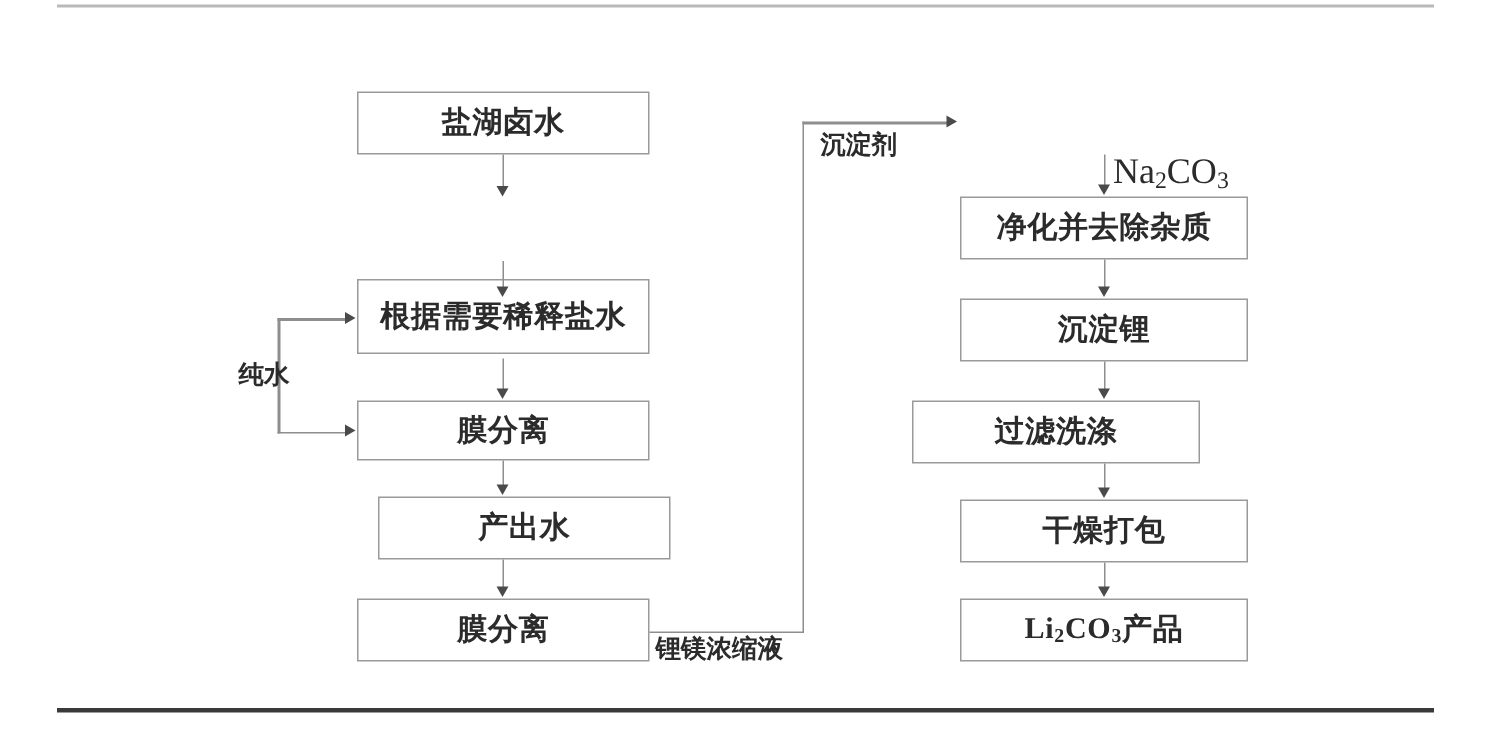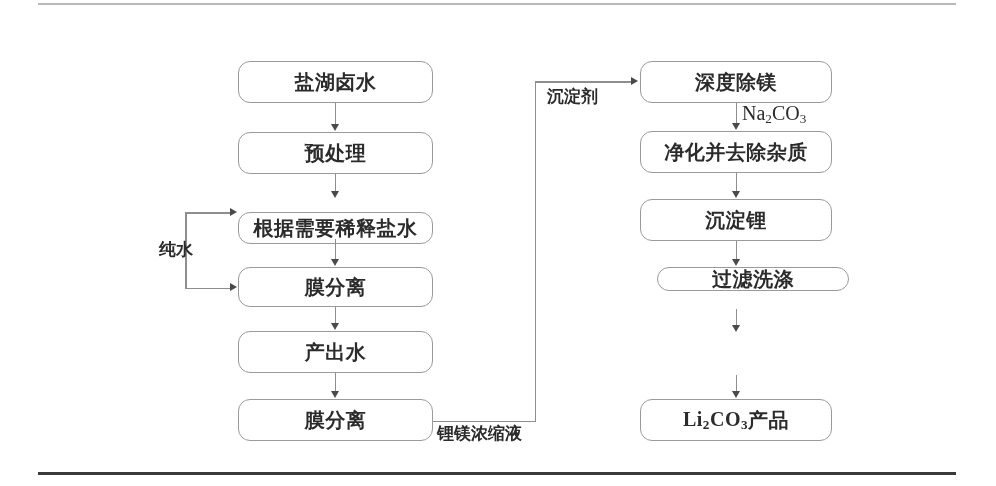--- a/index.html
+++ b/index.html
@@ -45,21 +45,20 @@
     justify-content: center;
     color: #2b2b2b;
     font-size: 20px;
     line-height: 1;
     letter-spacing: 0.5px;
     white-space: nowrap;
   }
   .node.cn {
     font-family: "Liberation Serif", "DejaVu Serif", serif;
     font-weight: 600;
-    border-radius: 12px;
   }
   
   .vline {
     position: absolute;
     width: 1.6px;
     background: #8e8e8e;
   }
   .hline {
     position: absolute;
     height: 1.6px;
@@ -86,21 +85,21 @@
     position: absolute;
     color: #2b2b2b;
     font-size: 17px;
     line-height: 1;
     white-space: nowrap;
     font-weight: 600;
     font-family: "Liberation Serif", "DejaVu Serif", serif;
   }
   .edge-label.formula {
     font-weight: 400;
-    font-size: 20px;
+    font-size: 24px;
   }
   .edge-label.formula sub {
     font-size: 0.66em;
     vertical-align: -0.22em;
   }
   .node .formula-inline {
     font-weight: 700;
   }
   .node .formula-inline sub {
     font-size: 0.66em;
@@ -110,38 +109,37 @@
 </head>
 <body>
 
 <div id="canvas">
 
   <div class="rule-top"></div>
   <div class="rule-bottom"></div>
 
   <div class="node cn" style="left:238px; top:61px; width:195px; height:42px;">盐湖卤水</div>
 
-  <div class="node cn" style="left:238px; top:132px; width:195px; height:42px;">预处理</div>
 
-  <div class="node cn" style="left:238px; top:212px; width:195px; height:32px;">根据需要稀释盐水</div>
+  <div class="node cn" style="left:238px; top:186px; width:195px; height:50px;">根据需要稀释盐水</div>
 
   <div class="node cn" style="left:238px; top:267px; width:195px; height:40px;">膜分离</div>
 
-  <div class="node cn" style="left:238px; top:331px; width:195px; height:42px;">产出水</div>
+  <div class="node cn" style="left:252px; top:331px; width:195px; height:42px;">产出水</div>
 
   <div class="node cn" style="left:238px; top:399px; width:195px; height:42px;">膜分离</div>
 
-  <div class="node cn" style="left:640px; top:61px; width:192px; height:42px;">深度除镁</div>
 
   <div class="node cn" style="left:640px; top:199px; width:192px; height:42px;">沉淀锂</div>
 
   <div class="node cn" style="left:640px; top:131px; width:192px; height:42px;">净化并去除杂质</div>
 
-  <div class="node cn" style="left:657px; top:267px; width:192px; height:24px;font-family:Liberation Serif, serif;">过滤洗涤</div>
+  <div class="node cn" style="left:608px; top:267px; width:192px; height:42px;font-family:Liberation Serif, serif;">过滤洗涤</div>
 
+  <div class="node cn" style="left:640px; top:333px; width:192px; height:42px;">干燥打包</div>
 
   <div class="node cn" style="left:640px; top:399px; width:192px; height:42px;">
     <span class="formula-inline"><span>Li</span><sub>2</sub><span>CO</span><sub>3</sub></span>
       <span>产品</span>
   </div>
 
   <div class="vline" style="left:334.5px; top:103px; height:22px;"></div>
   <div class="arrow-down" style="left:330.8px; top:124px;"></div>
 
   <div class="vline" style="left:334.5px; top:174px; height:18px;"></div>

